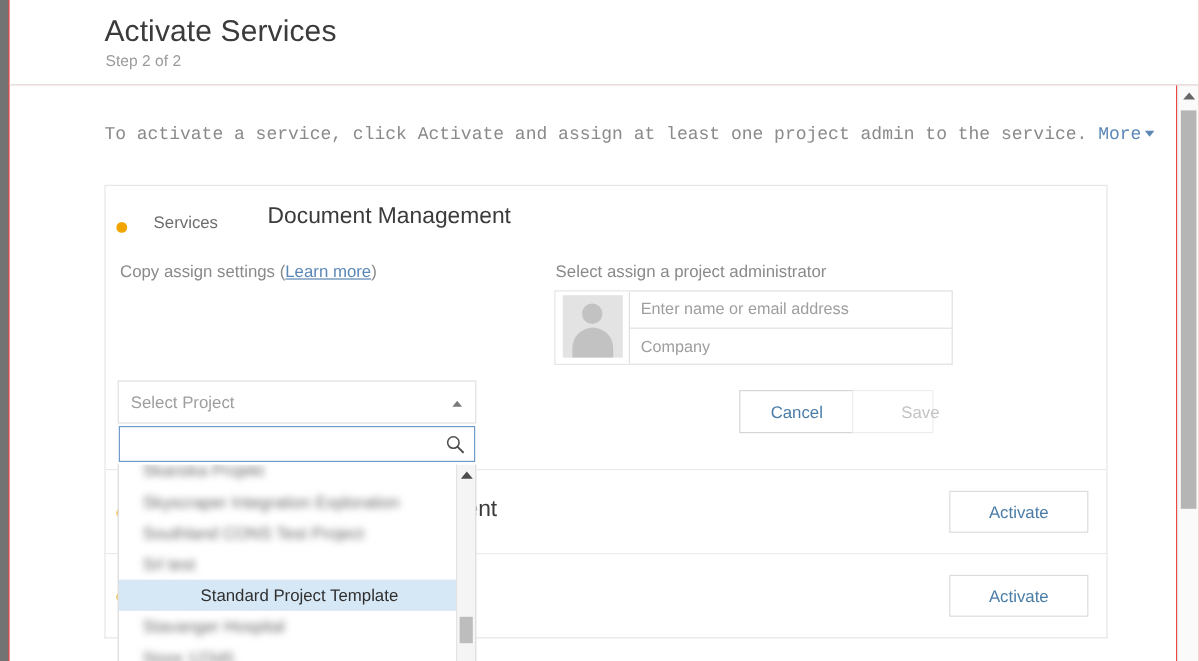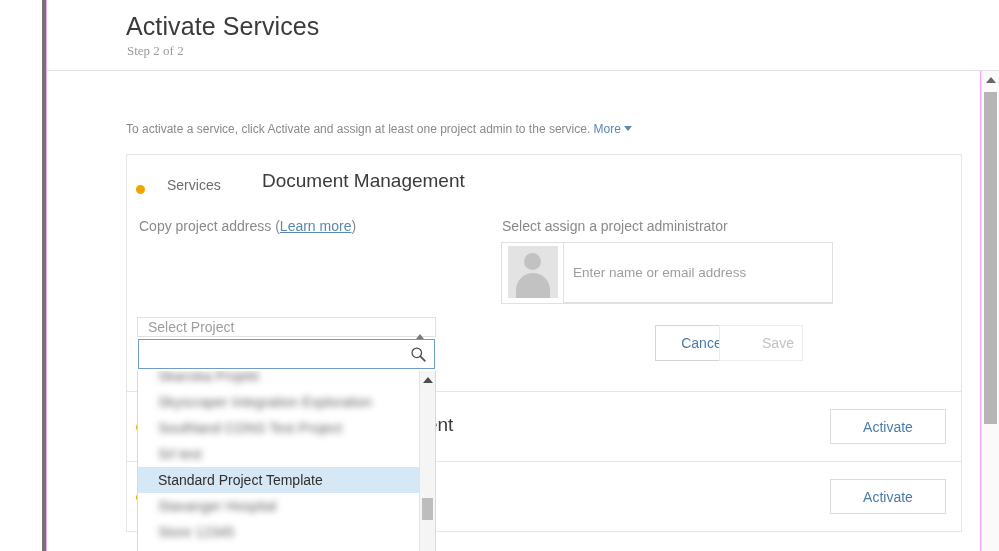--- a/index.html
+++ b/index.html
@@ -7,24 +7,23 @@
     background: #ffffff;
   }
   body {
     width: 999px; height: 551px;
     font-family: "Liberation Sans", sans-serif;
     overflow: hidden;
     position: relative;
   }
   .page {
     position: absolute; inset: 0;
-    background: #f0abfc;
-    border-left: 4px solid #737373;
-    box-sizing: border-box;
-    margin-left: 42px;
+    background: #ef4444;
+    border-left: 7px solid #737373;
+    box-sizing: border-box;
   }
 
   
   .header {
     position: absolute;
     left: 1px; top: 0; right: 0;
     height: 71px;
     border-bottom: 1px solid #e2e2e2;
     box-sizing: border-box;
     background: #fff;
@@ -34,37 +33,37 @@
     left: 79px; top: 12px;
     font-size: 25px;
     color: #3b3b3b;
     letter-spacing: 0.1px;
   }
   .header-step {
     position: absolute;
     left: 80px; top: 43px;
     font-size: 13px;
     color: #9b9b9b;
-    font-family: Liberation Serif, serif;
   }
 
   
   .content {
     position: absolute;
     left: 1px; top: 71px; right: 19px; bottom: 0;
     background: #fff;
     overflow: hidden;
   }
 
   .intro {
     position: absolute;
-    left: 79px; top: 51px;
-    font-size: 12px;
+    left: 79px; top: 33px;
+    font-size: 15px;
     color: #8a8a8a;
     white-space: nowrap;
+    font-family: Liberation Mono, monospace;
   }
   .intro .more-link {
     color: #5b87b5;
     cursor: pointer;
   }
   .caret-down {
     display: inline-block;
     width: 0; height: 0;
     margin-left: 3px;
     vertical-align: 2px;
@@ -186,22 +185,22 @@
     cursor: pointer;
     text-align: center;
   }
   .btn-cancel {
     left: 528px; top: 170px;
     width: 96px; height: 36px;
     border: 1px solid #d5d5d5;
     color: #4a7ca8;
   }
   .btn-save {
-    left: 592px; top: 170px;
-    width: 84px; height: 36px;
+    left: 622px; top: 170px;
+    width: 68px; height: 36px;
     border: 1px solid #ededed;
     color: #c3c3c3;
     cursor: default;
     padding-left: 40px;
   }
 
   
   .row {
     position: absolute;
     left: 79px;
@@ -233,21 +232,21 @@
 
   
   .dropdown {
     position: absolute;
     left: 90px; top: 246px;
     width: 299px;
     z-index: 40;
     font-size: 14px;
   }
   .dd-trigger {
-    height: 20px;
+    height: 36px;
     border: 1px solid #e0e0e0;
     background: #fff;
     box-sizing: border-box;
     display: flex; align-items: center;
     padding: 0 10px;
     color: #9e9e9e;
     cursor: pointer;
     position: relative;
   }
   .caret-up {
@@ -303,20 +302,21 @@
     white-space: nowrap;
     cursor: pointer;
   }
   .dd-item.blurred {
     filter: blur(3.2px);
     color: #6a6a6a;
   }
   .dd-item.selected {
     background: #d6e7f5;
     color: #2f2f2f;
+    text-align: center;
   }
   
   .dd-vscroll {
     position: absolute;
     right: 0; top: 0;
     width: 16px; height: 100%;
     background: #f5f5f5;
     border-left: 1px solid #e3e3e3;
     box-sizing: border-box;
   }
@@ -380,31 +380,32 @@
       <span>To activate a service, click Activate and assign at least one project admin to the service.</span>
       <span class="more-link">More</span><span class="caret-down"></span>
     </div>
 
     <div class="card">
       <div class="status-dot"></div>
       <div class="status-label">Services</div>
       <div class="service-name">Document Management</div>
 
       <div class="copy-settings">
-        <span>Copy project address (</span><span class="learn-link">Learn more</span><span>)</span>
+        <span>Copy assign settings (</span><span class="learn-link">Learn more</span><span>)</span>
       </div>
 
       <div class="assign-label">Select assign a project administrator</div>
 
       <div class="admin-box">
         <div class="avatar">
           <div class="avatar-img"></div>
         </div>
         <div class="admin-fields">
           <input class="admin-input top" type="text" placeholder="Enter name or email address" style="">
+          <input class="admin-input" type="text" placeholder="Company" style="">
         </div>
       </div>
 
       <button class="btn btn-cancel">Cancel</button>
       <button class="btn btn-save">Save</button>
     </div>
 
     <div class="row" style="top:321px;">
       <div class="status-dot"></div>
       <div class="row-name">Project Management</div>

